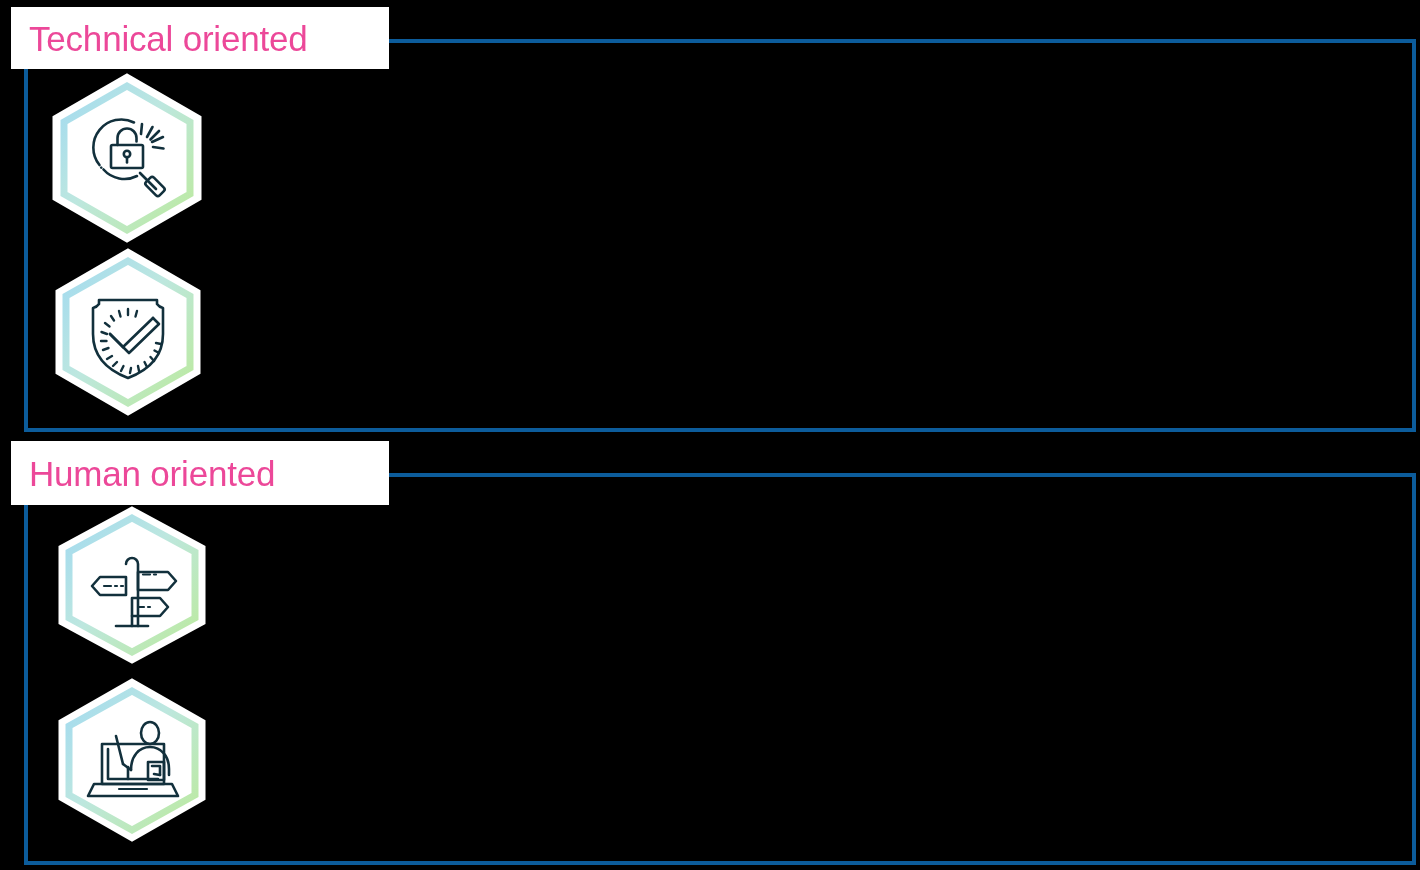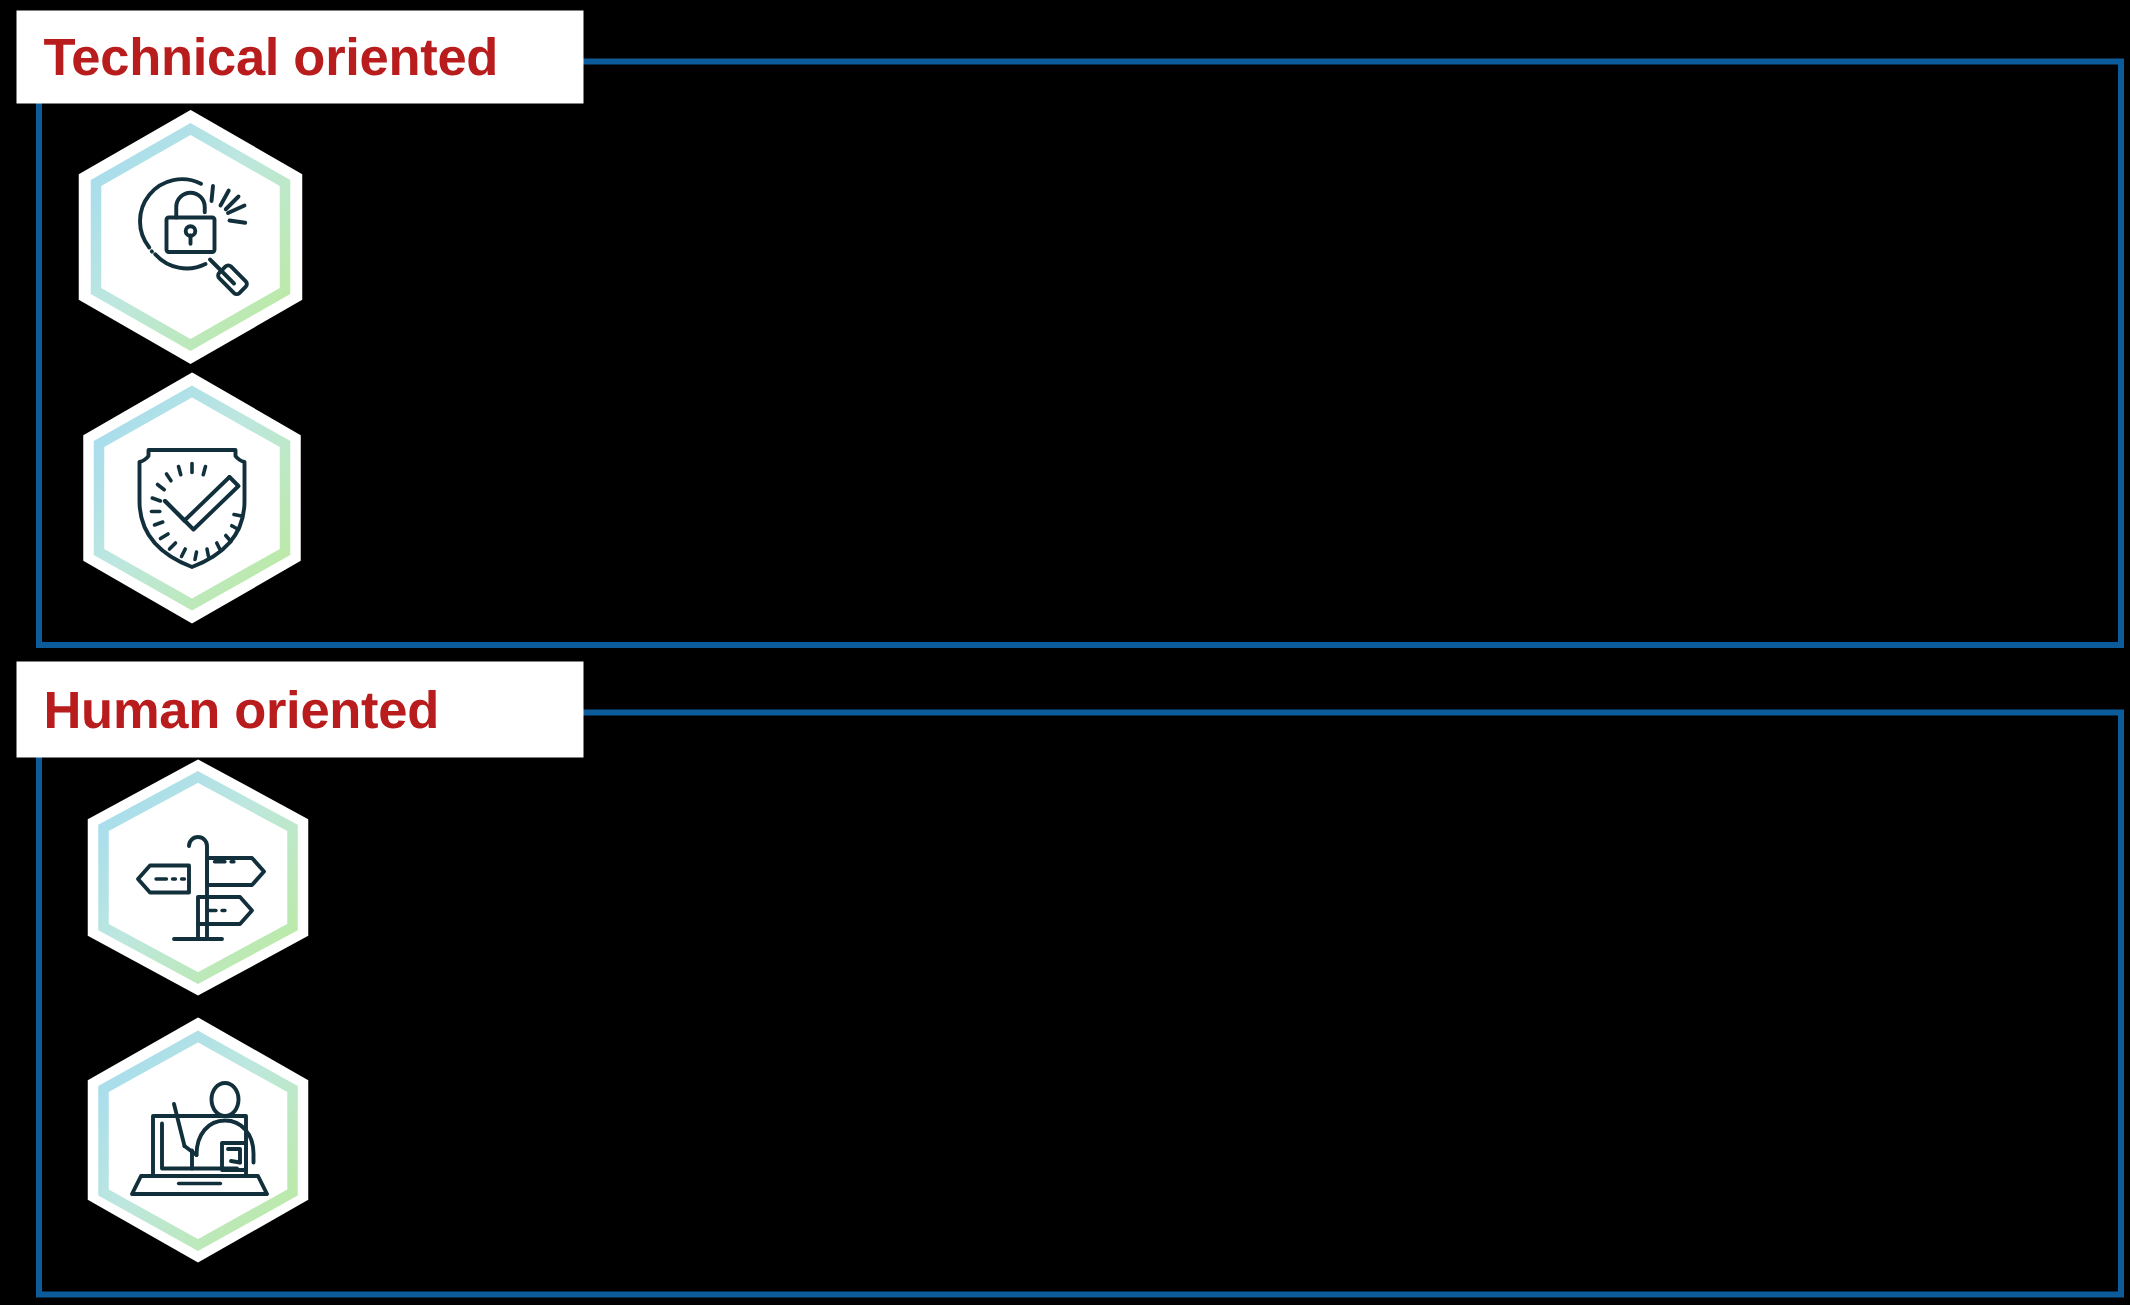--- a/index.html
+++ b/index.html
@@ -37,22 +37,22 @@
   }
 
   
   .group-label {
     position: absolute;
     box-sizing: border-box;
     background: #FFFFFF;
     display: flex;
     align-items: center;
     padding-left: 18px;
-    color: #b91c1c;
-    font-weight: 700;
+    color: #ec4899;
+    font-weight: 400;
     font-size: 35px;
     letter-spacing: -0.2px;
     line-height: 1;
     white-space: nowrap;
   }
   #label-technical {
     left: 11px;
     top: 7px;
     width: 378px;
     height: 62px;

